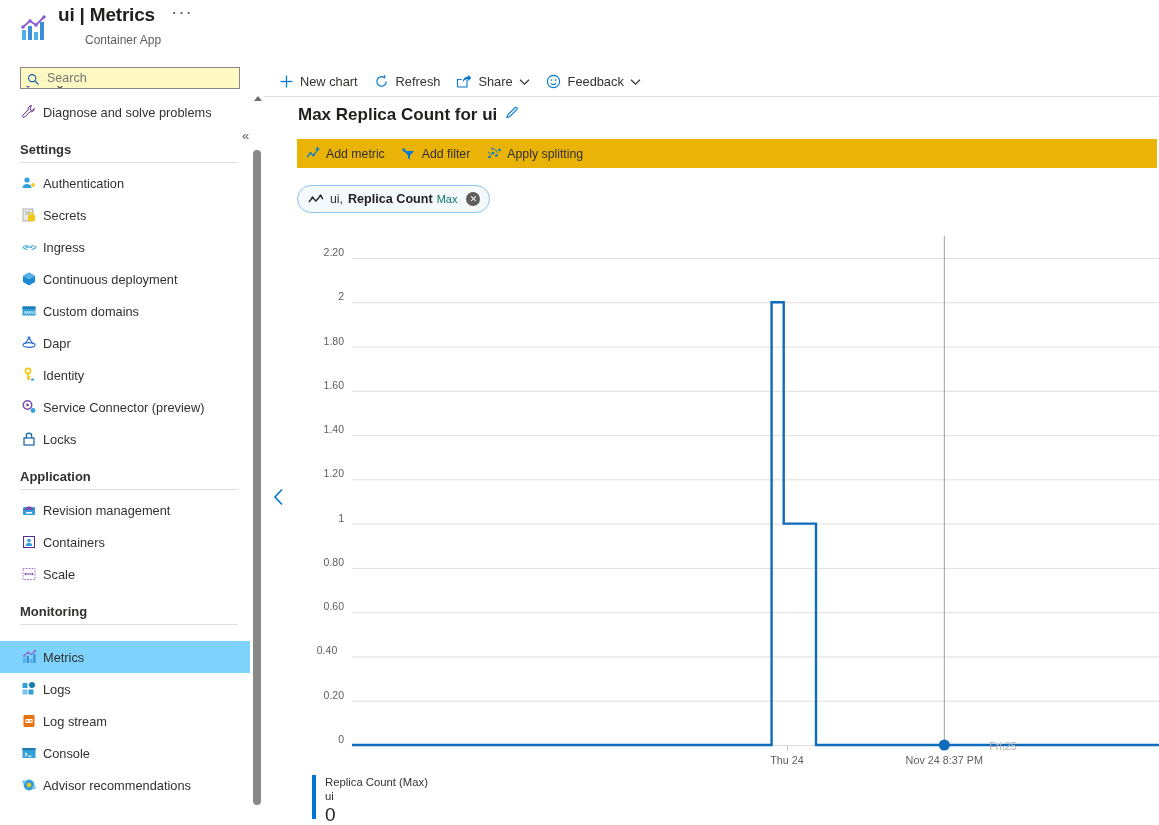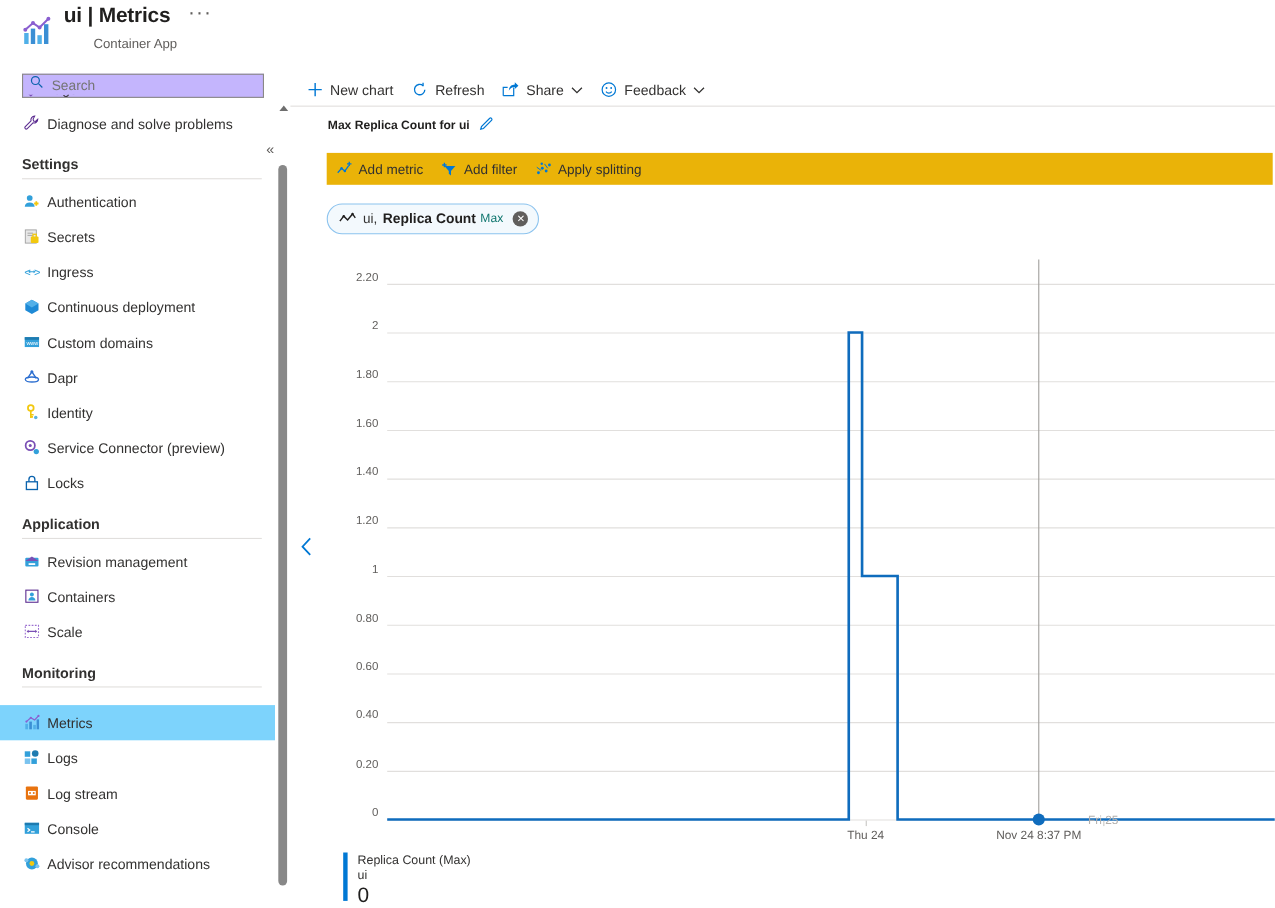--- a/index.html
+++ b/index.html
@@ -16,21 +16,21 @@
   .header { position: absolute; left: 0; top: 0; width: 1159px; height: 58px; }
   .brand-icon { position: absolute; left: 18px; top: 14px; width: 30px; height: 30px; }
   .title-row { position: absolute; left: 58px; top: 4px; display: flex; align-items: baseline; }
   .title-main { font-size: 19px; font-weight: 600; color: #201f1e; letter-spacing: -0.2px; }
   .title-ellipsis { margin-left: 16px; font-size: 19px; color: #605e5c; letter-spacing: 1px; position: relative; top: -3px; cursor: pointer;}
   .subtitle { position: absolute; left: 59px; top: 33px; font-size: 12px; color: #605e5c; margin-left: 26px; }
 
   
   .sidebar { position: absolute; left: 0; top: 58px; width: 253px; height: 767px; background: #ffffff; }
   .search-wrap { position: absolute; left: 20px; top: 9px; width: 220px; height: 22px;
-     border: 1px solid #8a8886; background: #c4b5fd; box-sizing: border-box; display: flex; }
+     border: 1px solid #8a8886; background: #fef9c3; box-sizing: border-box; display: flex; align-items: center; }
   .search-icon { width: 13px; height: 13px; margin-left: 6px; flex: none; }
   .search-input { border: none; outline: none; font-family: "Liberation Sans", sans-serif;
      font-size: 12.5px; color: #605e5c; margin-left: 5px; width: 170px; background: transparent; }
   .collapse-btn { position: absolute; left: 242px; top: 70px; font-size: 13px; color: #605e5c; cursor: pointer; }
 
   .navlist { position: absolute; left: 0; top: 28px; width: 250px; height: 739px; overflow: hidden; }
   .nav-item { position: relative; height: 32px; display: flex; align-items: center; padding-left: 20px; cursor: pointer; }
   .nav-item.selected { background: #7dd3fc; margin-top: 16px; }
   .nav-item.selected::before { content: ""; position: absolute; left: 0; top: 0; width: 0px; height: 32px; background: #0078d4; }
   .nav-ico { width: 17px; height: 17px; flex: none; margin-right: 6px; display: flex; align-items: center; justify-content: center; }
@@ -47,21 +47,21 @@
 
   
   .main { position: absolute; left: 264px; top: 58px; width: 895px; height: 767px; background: #fff; }
   .cmdbar { position: absolute; left: 10px; top: 6px; height: 34px; display: flex; align-items: center; }
   .cmd { display: flex; align-items: center; height: 30px; padding: 0 9px 0 4px; margin-right: 3px; cursor: pointer; font-size: 12.8px; color: #323130; }
   .cmd .ic { width: 16px; height: 16px; margin-right: 6px; display: flex; align-items: center; justify-content: center; flex: none; }
   .cmd .chev { margin-left: 6px; }
   .cmdbar-sep { position: absolute; left: 0px; top: 38px; width: 895px; height: 1px; background: #e1dfdd; }
 
   .chart-title { position: absolute; left: 34px; top: 47px; display: flex; align-items: center; }
-  .chart-title span { font-size: 11px; font-weight: 600; color: #201f1e; }
+  .chart-title span { font-size: 17px; font-weight: 600; color: #201f1e; }
   .pencil { margin-left: 8px; cursor: pointer; }
 
   .metricbar { position: absolute; left: 33px; top: 81px; width: 860px; height: 29px; background: #eab308; display: flex; align-items: center; }
   .mb-btn { display: flex; align-items: center; height: 29px; padding: 0 8px; cursor: pointer; font-size: 12.3px; color: #323130; }
   .mb-btn .ic { width: 16px; height: 16px; margin-right: 5px; display: flex; align-items: center; justify-content: center; flex: none; }
 
   .chip { position: absolute; left: 33px; top: 127px; height: 26px; border: 1px solid #8cc3ee; background: #f3f9fd;
       border-radius: 14px; display: flex; align-items: center; padding: 0 9px 0 10px; cursor: pointer; }
   .chip .cic { width: 16px; height: 14px; margin-right: 6px; flex: none; }
   .chip .t1 { font-size: 12.3px; color: #323130; }
@@ -509,21 +509,21 @@
       <div id="y-axis-labels">
           <div class="ylabel" style="left: 46px; top: 18px;">2.20</div>
           <div class="ylabel" style="left: 46px; top: 62.2727px;">2</div>
           <div class="ylabel" style="left: 46px; top: 106.545px;">1.80</div>
           <div class="ylabel" style="left: 46px; top: 150.818px;">1.60</div>
           <div class="ylabel" style="left: 46px; top: 195.091px;">1.40</div>
           <div class="ylabel" style="left: 46px; top: 239.364px;">1.20</div>
           <div class="ylabel" style="left: 46px; top: 283.636px;">1</div>
           <div class="ylabel" style="left: 46px; top: 327.909px;">0.80</div>
           <div class="ylabel" style="left: 46px; top: 372.182px;">0.60</div>
-          <div class="ylabel" style="left: 46px; top: 416.455px;">0.40</div>
+          <div class="ylabel" style="left: 46px; top: 416.455px; text-align: center;">0.40</div>
           <div class="ylabel" style="left: 46px; top: 460.727px;">0.20</div>
           <div class="ylabel" style="left: 46px; top: 505px;">0</div>
         </div>
       <div id="x-axis-labels">
           <div class="xtick" style="left: 523px; top: 518px;"></div>
           <div class="xlabel" style="left: 497px; top: 526px; width: 52px; text-align: center;">Thu 24</div>
           <div class="xtick" style="left: 739px; top: 518px;"></div>
           <div class="xlabel dim" style="left: 713px; top: 512px; width: 52px; text-align: center;">Fri 25</div>
           <div class="xlabel" style="left: 632.338px; top: 526px; width: 96px; text-align: center;">Nov 24 8:37 PM</div>
         </div>

